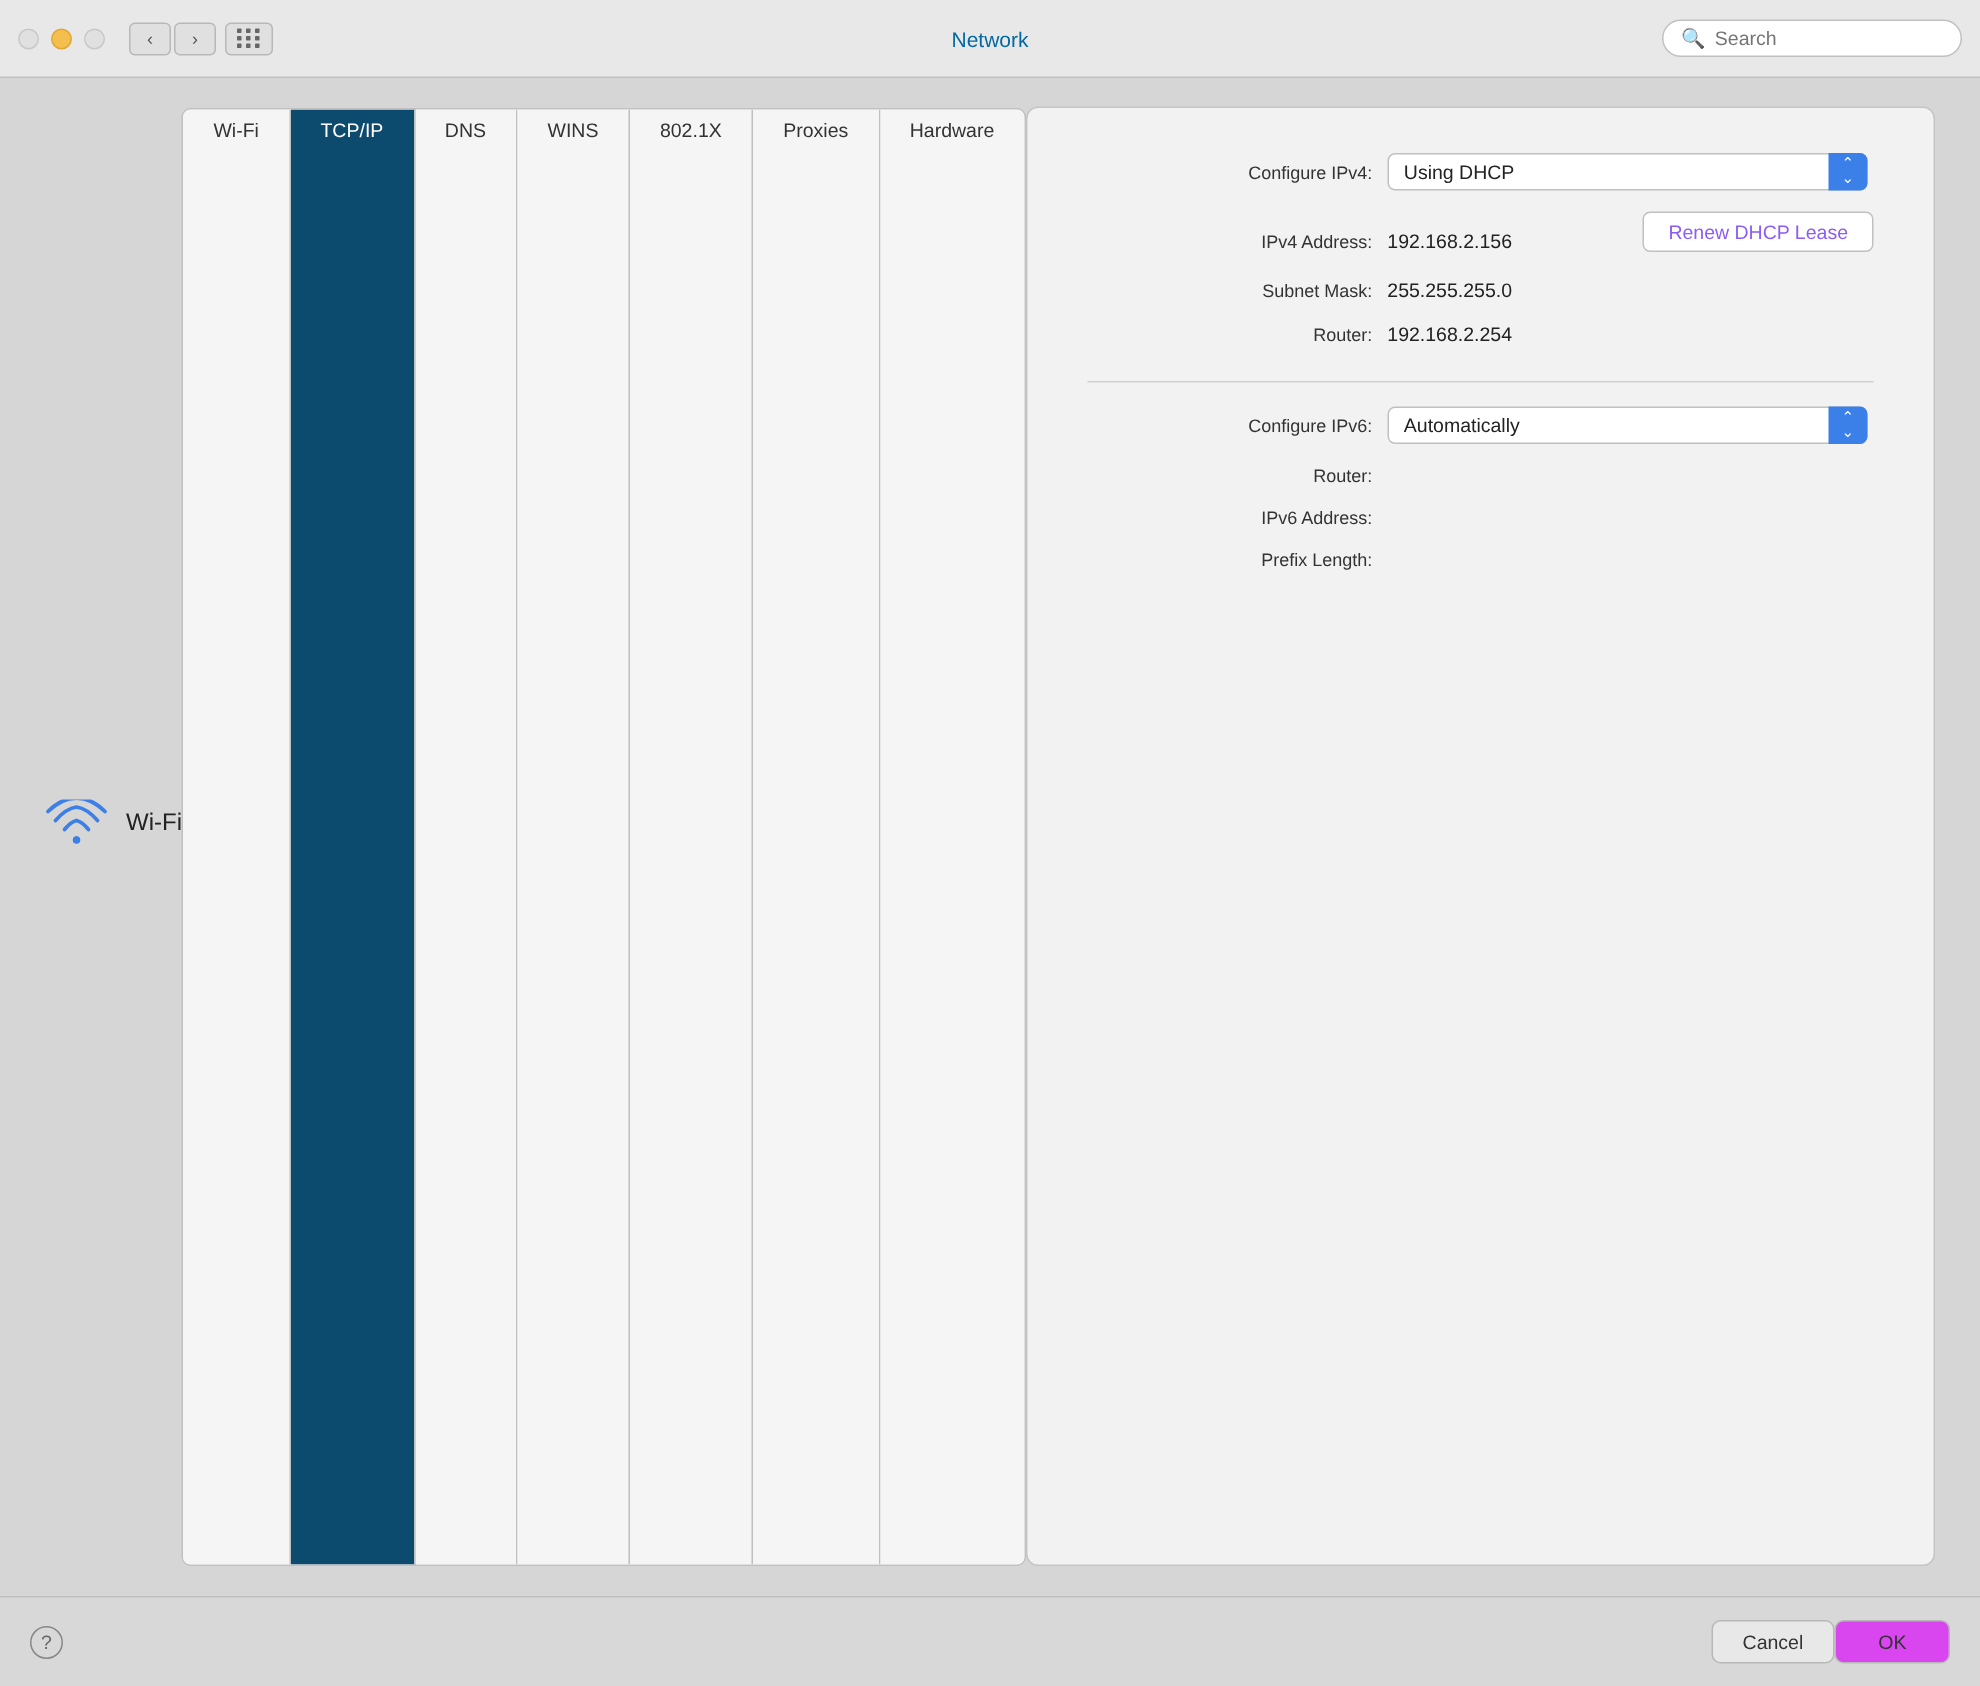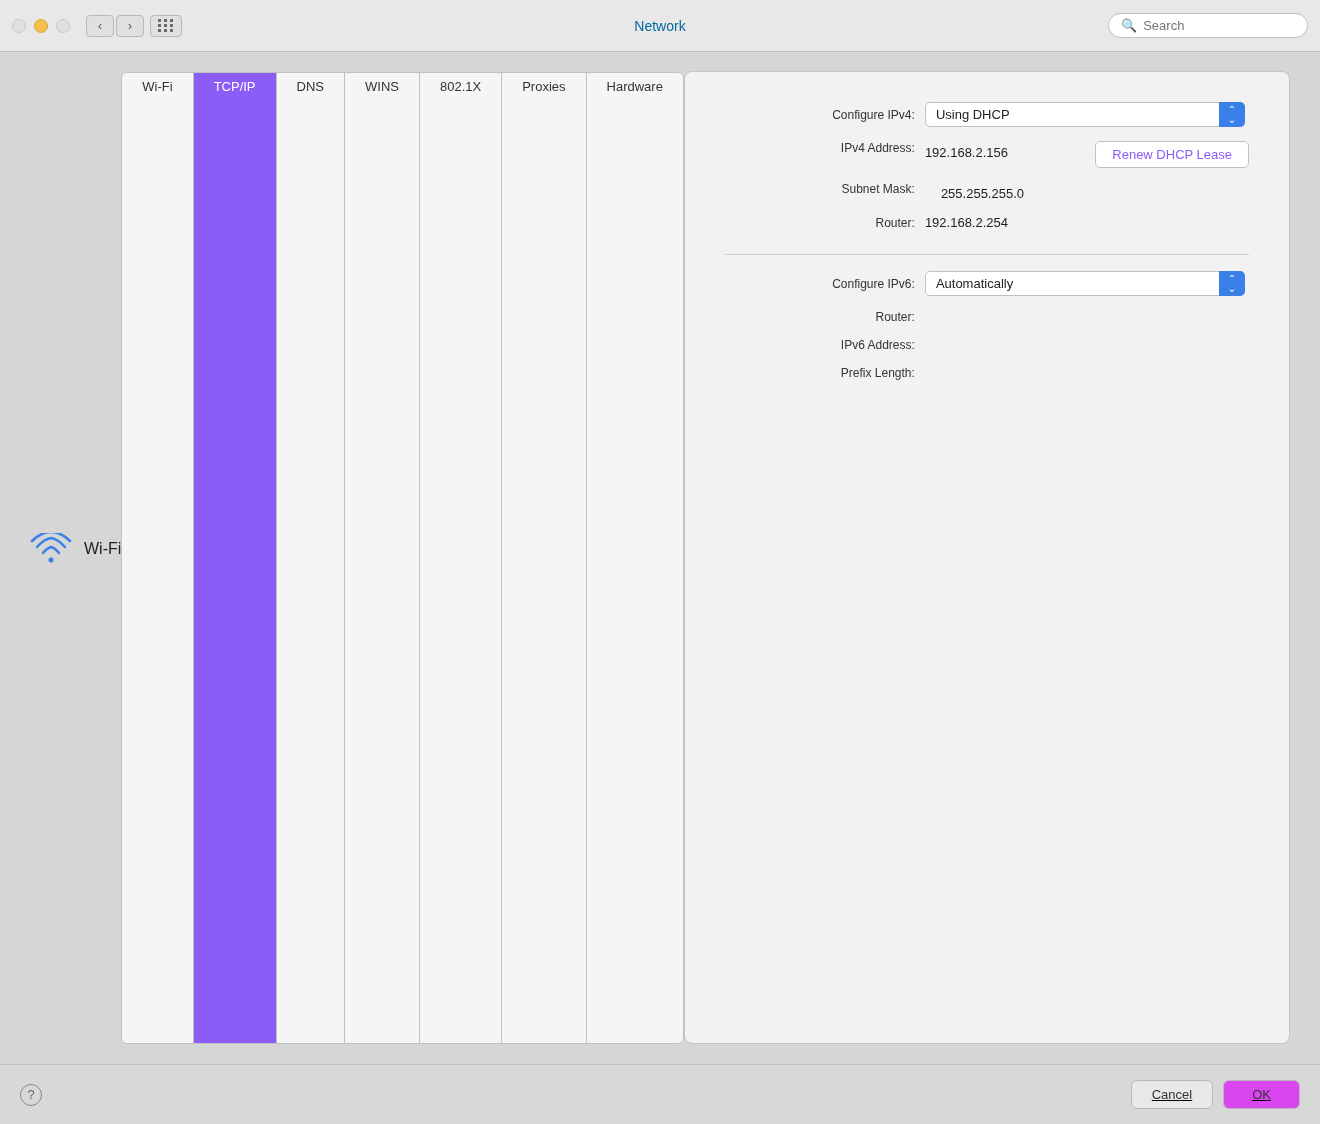--- a/index.html
+++ b/index.html
@@ -150,21 +150,21 @@
       padding: 6px 20px;
       font-size: 13px;
       color: #333;
       cursor: pointer;
       border-right: 1px solid #c0c0c0;
       background: #f5f5f5;
       white-space: nowrap;
     }
     .tab:last-child { border-right: none; }
     .tab.active {
-      background: #8b5cf6;
+      background: #0c4a6e;
       color: white;
       font-weight: 500;
     }
 
     
     .panel {
       background: #f2f2f2;
       border: 1px solid #c5c5c5;
       border-radius: 8px;
       margin-top: -1px;
@@ -287,22 +287,21 @@
       display: flex;
       align-items: center;
       justify-content: center;
       font-size: 13px;
       color: #666;
       cursor: pointer;
     }
     .bottom-actions {
       margin-left: auto;
       display: flex;
-      gap: 10px;
-      text-decoration: underline;
+      gap: 0;
     }
     .cancel-btn {
       background: #e8e8e8;
       border: 1px solid #b8b8b8;
       border-radius: 6px;
       padding: 6px 20px;
       font-size: 13px;
       color: #333;
       cursor: pointer;
     }
@@ -385,29 +384,29 @@
       <div class="select-wrapper">
         <select class="form-select">
           <option>Using DHCP</option>
         </select>
         <div class="select-arrow">
           <span class="select-arrow-icon">⌃<br>⌄</span>
         </div>
       </div>
     </div>
 
-    <div class="form-row" style="align-items:flex-start;">
+    <div class="form-row" style="align-items:flex-end;">
       <span class="form-label">IPv4 Address:</span>
       <span class="form-value" style="padding-top:4px;">192.168.2.156</span>
       <div style="margin-left:auto; display:flex; flex-direction:column; align-items:flex-end; gap:6px;">
         <button class="renew-btn">Renew DHCP Lease</button>
       </div>
     </div>
 
-    <div class="form-row" style="align-items:flex-start;gap:16px;">
+    <div class="form-row" style="align-items:flex-end;">
       <span class="form-label">Subnet Mask:</span>
       <span class="form-value" style="padding-top:4px;">255.255.255.0</span>
     </div>
 
     <div class="form-row">
       <span class="form-label">Router:</span>
       <span class="form-value">192.168.2.254</span>
     </div>
 
     <div class="divider"></div>

